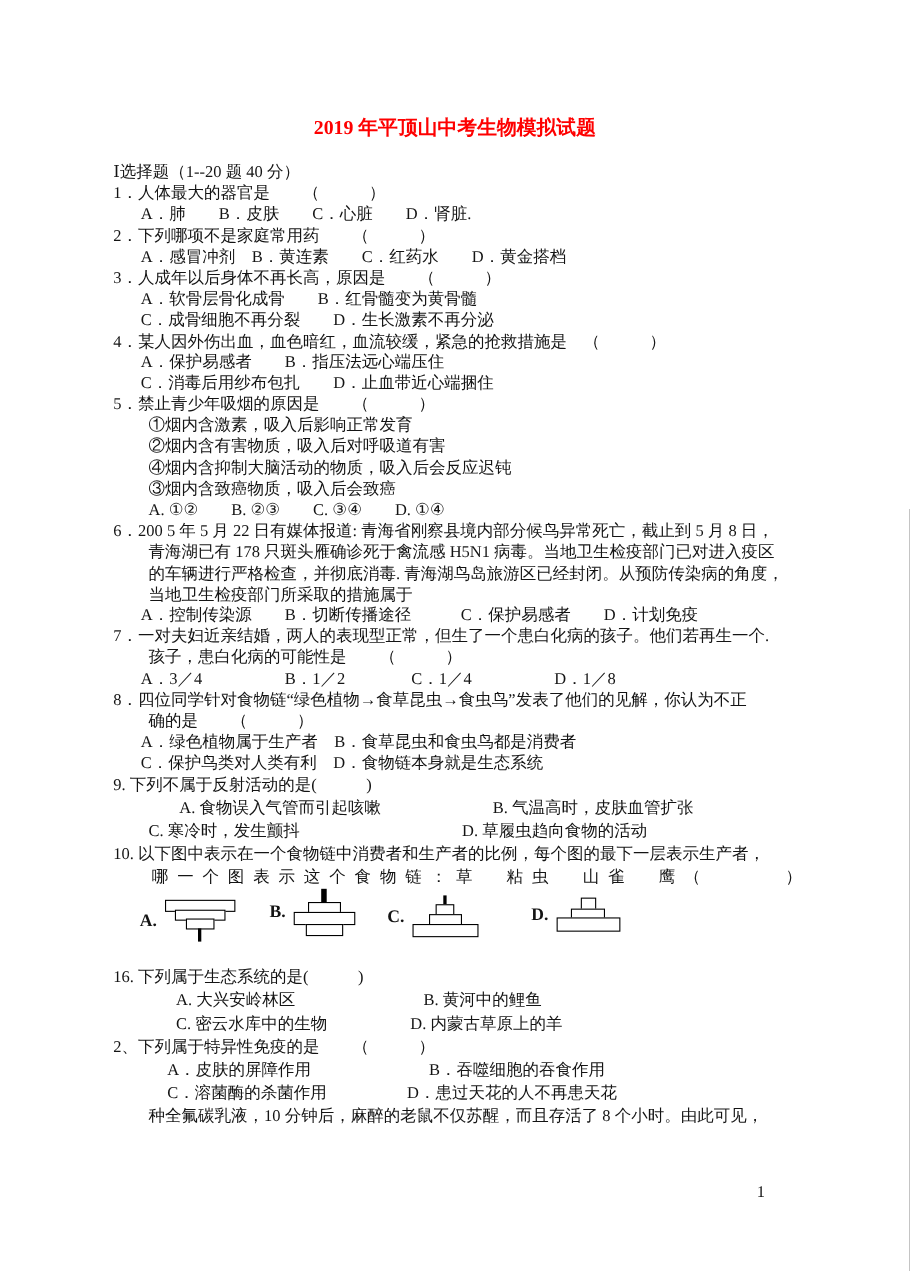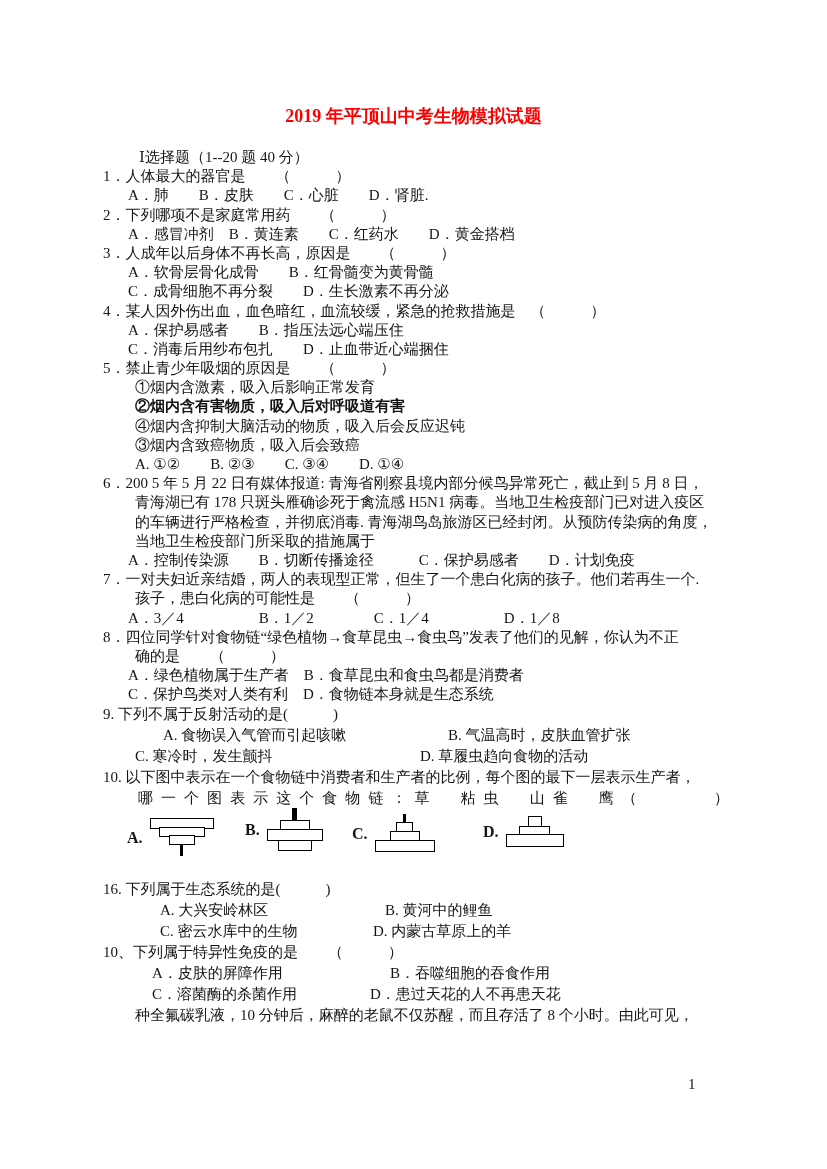--- a/index.html
+++ b/index.html
@@ -79,34 +79,34 @@
     top:1076px;
     font-size:15px;
   }
 </style>
 </head>
 <body>
 
 <div class="page">
   <h1 class="title" style="color: rgb(254, 0, 0);">2019 年平顶山中考生物模拟试题</h1>
   <div class="sec sec1" id="sec1">
-      <div class="line" style="padding-left: 0px; margin-left: 36px;">Ⅰ选择题（1--20 题 40 分）</div>
+      <div class="line" style="padding-left: 0px;">Ⅰ选择题（1--20 题 40 分）</div>
       <div class="line" style="padding-left: 0px;">1．人体最大的器官是　　（　　　）</div>
       <div class="line" style="padding-left: 25px;">A．肺　　B．皮肤　　C．心脏　　D．肾脏.</div>
       <div class="line" style="padding-left: 0px;">2．下列哪项不是家庭常用药　　（　　　）</div>
       <div class="line" style="padding-left: 25px;">A．感冒冲剂　B．黄连素　　C．红药水　　D．黄金搭档</div>
       <div class="line" style="padding-left: 0px;">3．人成年以后身体不再长高，原因是　　（　　　）</div>
       <div class="line" style="padding-left: 25px;">A．软骨层骨化成骨　　B．红骨髓变为黄骨髓</div>
       <div class="line" style="padding-left: 25px;">C．成骨细胞不再分裂　　D．生长激素不再分泌</div>
       <div class="line" style="padding-left: 0px;">4．某人因外伤出血，血色暗红，血流较缓，紧急的抢救措施是　（　　　）</div>
       <div class="line" style="padding-left: 25px;">A．保护易感者　　B．指压法远心端压住</div>
       <div class="line" style="padding-left: 25px;">C．消毒后用纱布包扎　　D．止血带近心端捆住</div>
       <div class="line" style="padding-left: 0px;">5．禁止青少年吸烟的原因是　　（　　　）</div>
       <div class="line" style="padding-left: 32px;">①烟内含激素，吸入后影响正常发育</div>
-      <div class="line" style="padding-left: 32px; font-weight: bold;">②烟内含有害物质，吸入后对呼吸道有害</div>
+      <div class="line" style="padding-left: 32px;">②烟内含有害物质，吸入后对呼吸道有害</div>
       <div class="line" style="padding-left: 32px;">④烟内含抑制大脑活动的物质，吸入后会反应迟钝</div>
       <div class="line" style="padding-left: 32px;">③烟内含致癌物质，吸入后会致癌</div>
       <div class="line" style="padding-left: 32px;">A. ①②　　B. ②③　　C. ③④　　D. ①④</div>
       <div class="line" style="padding-left: 0px;">6．200 5 年 5 月 22 日有媒体报道: 青海省刚察县境内部分候鸟异常死亡，截止到 5 月 8 日，</div>
       <div class="line" style="padding-left: 32px;">青海湖已有 178 只斑头雁确诊死于禽流感 H5N1 病毒。当地卫生检疫部门已对进入疫区</div>
       <div class="line" style="padding-left: 32px;">的车辆进行严格检查，并彻底消毒. 青海湖鸟岛旅游区已经封闭。从预防传染病的角度，</div>
       <div class="line" style="padding-left: 32px;">当地卫生检疫部门所采取的措施属于</div>
       <div class="line" style="padding-left: 25px;">A．控制传染源　　B．切断传播途径　　　C．保护易感者　　D．计划免疫</div>
       <div class="line" style="padding-left: 0px;">7．一对夫妇近亲结婚，两人的表现型正常，但生了一个患白化病的孩子。他们若再生一个.</div>
       <div class="line" style="padding-left: 32px;">孩子，患白化病的可能性是　　（　　　）</div>
@@ -157,19 +157,19 @@
           <div class="bar" style="width: 14px; height: 12px;"></div>
           <div class="bar" style="width: 31px; height: 10px;"></div>
           <div class="bar" style="width: 58px; height: 13px;"></div>
         </div>
       </div>
     </div>
   <div class="sec sec-wide" id="sec3">
       <div class="line" style="padding-left: 0px;">16. 下列属于生态系统的是(　　　)</div>
       <div class="line" style="padding-left: 57px;"><span class="col1" style="width: 225px;">A. 大兴安岭林区</span><span class="col2">B. 黄河中的鲤鱼</span></div>
       <div class="line" style="padding-left: 57px;"><span class="col1" style="width: 213px;">C. 密云水库中的生物</span><span class="col2">D. 内蒙古草原上的羊</span></div>
-      <div class="line" style="padding-left: 0px;">10、下列属于特异性免疫的是　　（　　　）</div>
+      <div class="line" style="padding-left: 0px;">2、下列属于特异性免疫的是　　（　　　）</div>
       <div class="line" style="padding-left: 49px;"><span class="col1" style="width: 238px;">A．皮肤的屏障作用</span><span class="col2">B．吞噬细胞的吞食作用</span></div>
       <div class="line" style="padding-left: 49px;"><span class="col1" style="width: 218px;">C．溶菌酶的杀菌作用</span><span class="col2">D．患过天花的人不再患天花</span></div>
       <div class="line" style="padding-left: 32px;">种全氟碳乳液，10 分钟后，麻醉的老鼠不仅苏醒，而且存活了 8 个小时。由此可见，</div>
     </div>
   <div class="pagenum">1</div>
 </div>
 
 </body></html>

